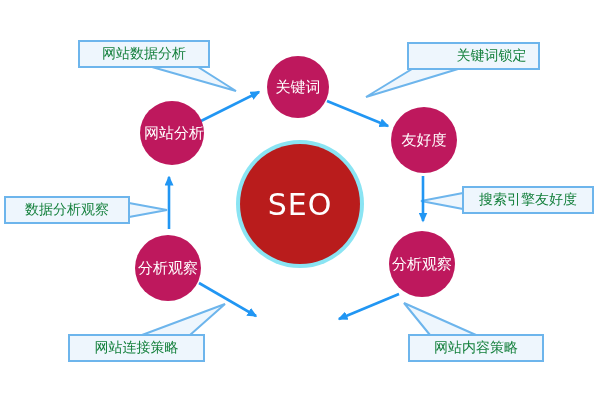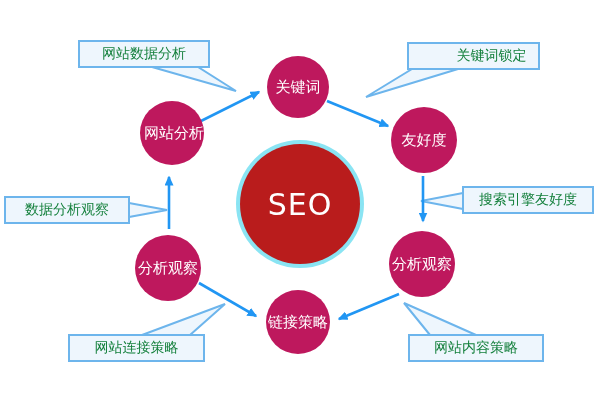--- a/index.html
+++ b/index.html
@@ -78,23 +78,20 @@
 
   <div class="node" id="n-keywords">
     <span>关键词</span>
   </div>
   <div class="node" id="n-friendliness">
     <span>友好度</span>
   </div>
   <div class="node" id="n-content-strategy">
     <span>分析观察</span>
   </div>
-  <div class="node" id="n-link-strategy">
-    <span>链接策略</span>
-  </div>
   <div class="node" id="n-analysis-observation">
     <span>分析观察</span>
   </div>
   <div class="node" id="n-site-analysis">
     <span>网站分析</span>
   </div>
 
   <div class="callout" id="c-site-data-analysis">
     <span>网站数据分析</span>
   </div>

